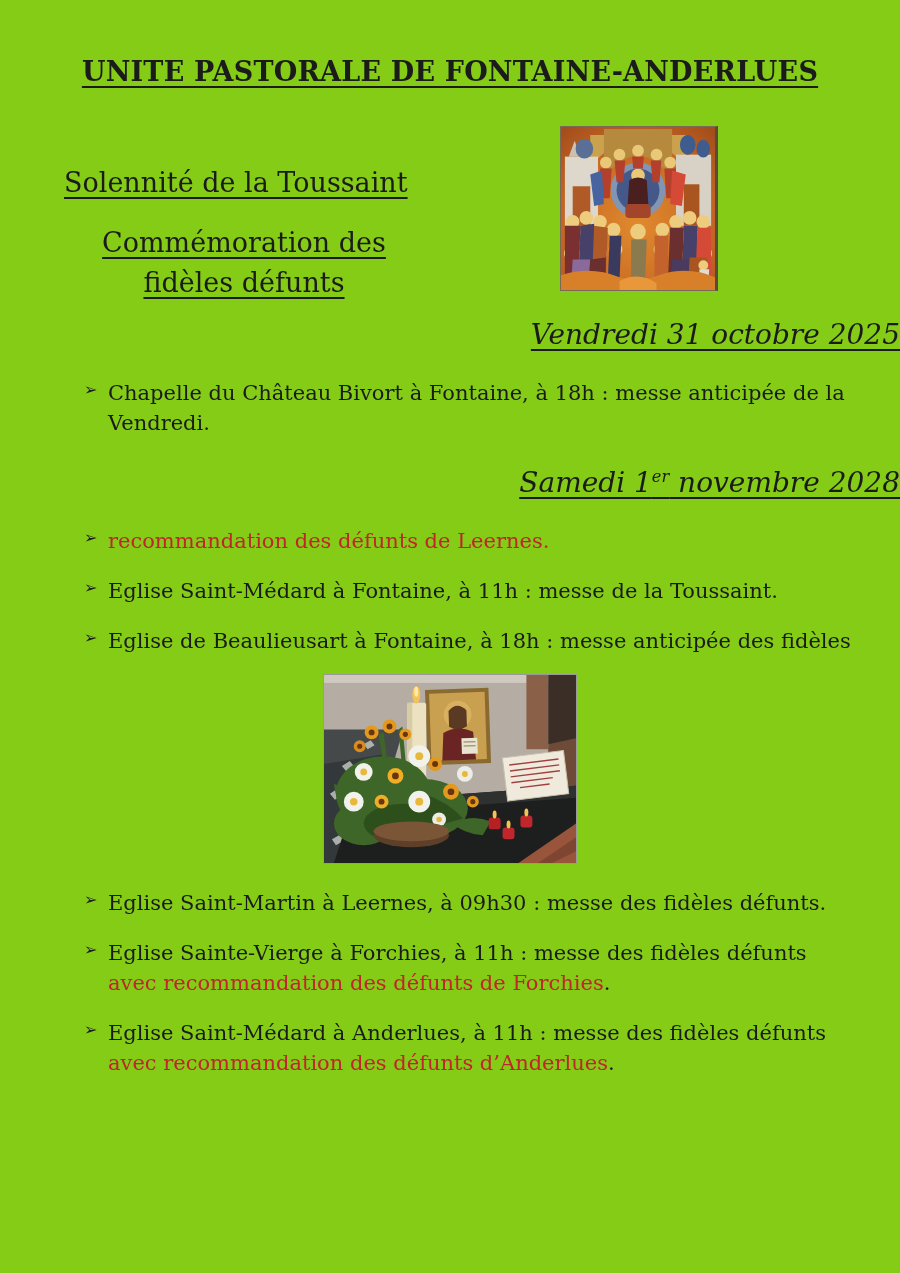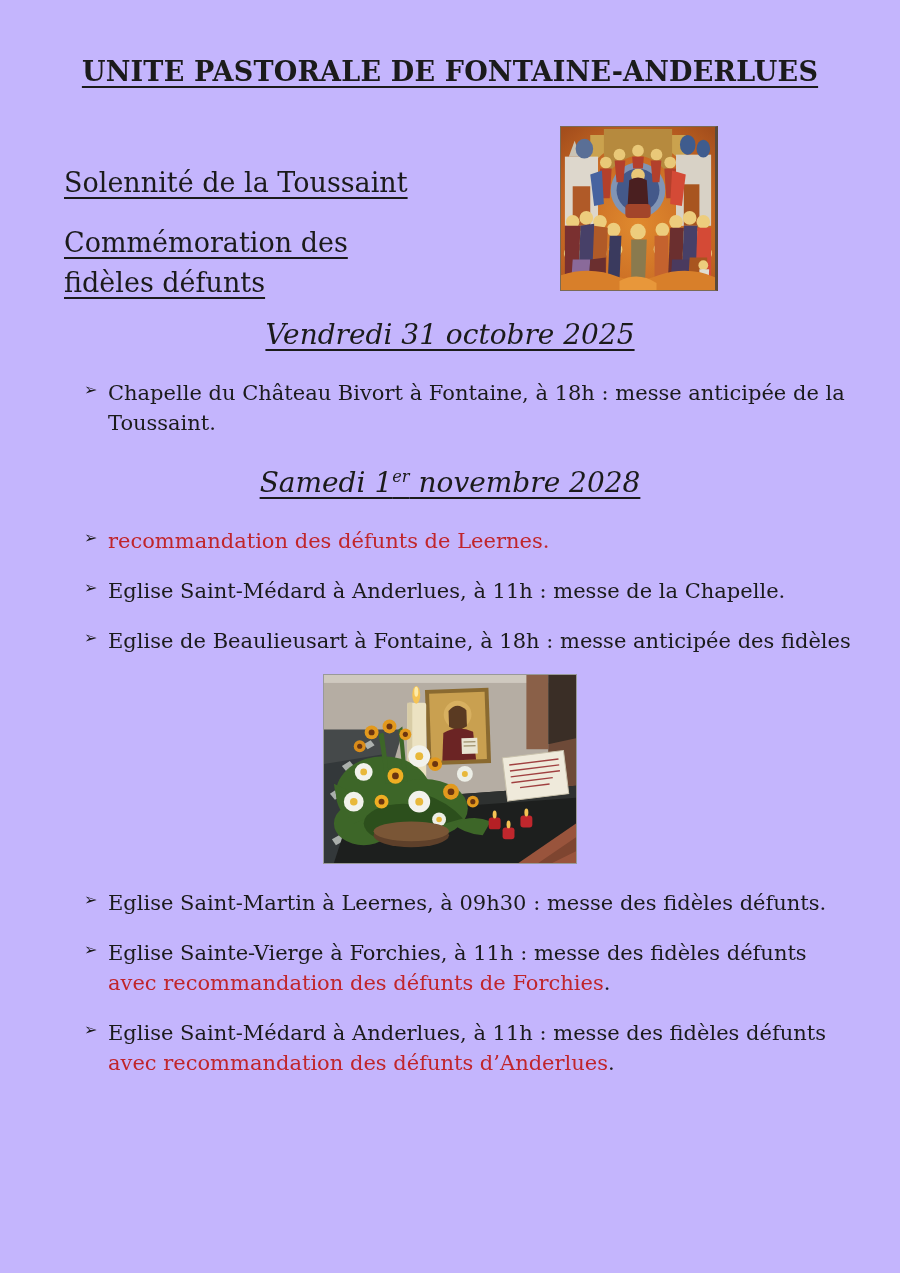--- a/index.html
+++ b/index.html
@@ -1,36 +1,36 @@
 <!DOCTYPE html>
 <html><head>
 <meta charset="utf-8">
 <style>
   * { margin:0; padding:0; box-sizing:border-box; }
   html,body { background:#ffffff; }
   .page {
-    position:relative; width:900px; height:1273px; background:#c4b5fd;
+    position:relative; width:900px; height:1273px; background:#84cc16;
     font-family:"DejaVu Serif", serif; color:#1b1b1b; overflow:hidden;
   }
   .u { text-decoration:underline; text-underline-offset:5px; text-decoration-thickness:1.5px; }
   .page-title {
     position:absolute; top:56px; left:0; right:0; text-align:center;
     font-size:27px; font-weight:600; letter-spacing:0.2px;
   }
   .head-left { position:absolute; left:64px; top:128px; width:360px;margin-top:39px; }
   .event-title { font-size:27px; font-weight:500; white-space:nowrap; }
-  .event-subtitle { margin-top:25px; text-align:left; font-size:27px; font-weight:500; line-height:40px; }
+  .event-subtitle { margin-top:25px; text-align:center; font-size:27px; font-weight:500; line-height:40px; }
   .icon-frame {
     position:absolute; left:560px; top:126px; width:158px; height:165px;
     border:1px solid #7a6a55; border-right:3px solid #5a4a3a;
   }
   .icon-frame svg { display:block; width:100%; height:100%; }
   .sections { position:absolute; top:312px; left:0; right:0; }
   .date-heading {
-    text-align:center; font-size:28px; font-style:italic; font-weight:500;
+    text-align:right; font-size:28px; font-style:italic; font-weight:500;
     line-height:38px; margin:4px 0 24px 0;
   }
   .date-heading sup { font-size:0.58em; }
   .events { list-style:none; }
   .event { position:relative; margin-bottom:20px; }
   .bullet {
     position:absolute; left:84px; top:2px; font-size:16px;
     font-family:"DejaVu Sans", sans-serif; color:#1b1b1b;
   }
   .event-text { margin-left:108px; margin-right:40px; font-size:21px; line-height:30px; }
@@ -156,38 +156,38 @@
 
   <div class="sections">
     <div>
         <section>
           <h3 class="date-heading"><span class="u"><span>Vendredi 31 octobre 2025</span></span></h3>
           <ul class="events">
             <li class="event">
               <span class="bullet">➢</span>
               <div class="event-text">
                 <div class="line"><span>Chapelle du Château Bivort à Fontaine, à 18h : messe anticipée de la</span></div>
-                <div class="line"><span>Toussaint.</span></div>
+                <div class="line"><span>Vendredi.</span></div>
               </div>
             </li>
           </ul>
         </section>
         <section>
           <h3 class="date-heading"><span class="u"><span>Samedi 1</span><sup>er</sup><span> novembre 2028</span></span></h3>
           <ul class="events">
             <li class="event">
               <span class="bullet">➢</span>
               <div class="event-text">
                 <div class="line"><span class="red">recommandation des défunts de Leernes.</span></div>
               </div>
             </li>
             <li class="event">
               <span class="bullet">➢</span>
               <div class="event-text">
-                <div class="line"><span>Eglise Saint-Médard à Anderlues, à 11h : messe de la Chapelle.</span></div>
+                <div class="line"><span>Eglise Saint-Médard à Fontaine, à 11h : messe de la Toussaint.</span></div>
               </div>
             </li>
             <li class="event">
               <span class="bullet">➢</span>
               <div class="event-text">
                 <div class="line"><span>Eglise de Beaulieusart à Fontaine, à 18h : messe anticipée des fidèles</span></div>
               </div>
             </li>
           </ul>
         </section>

